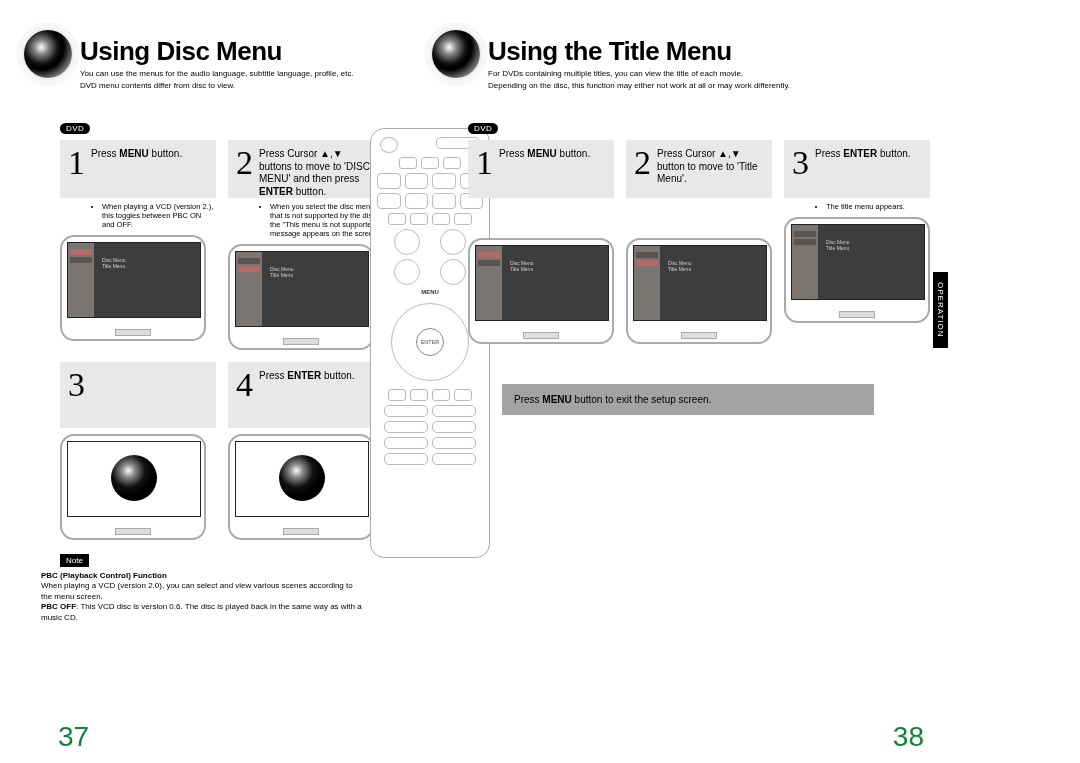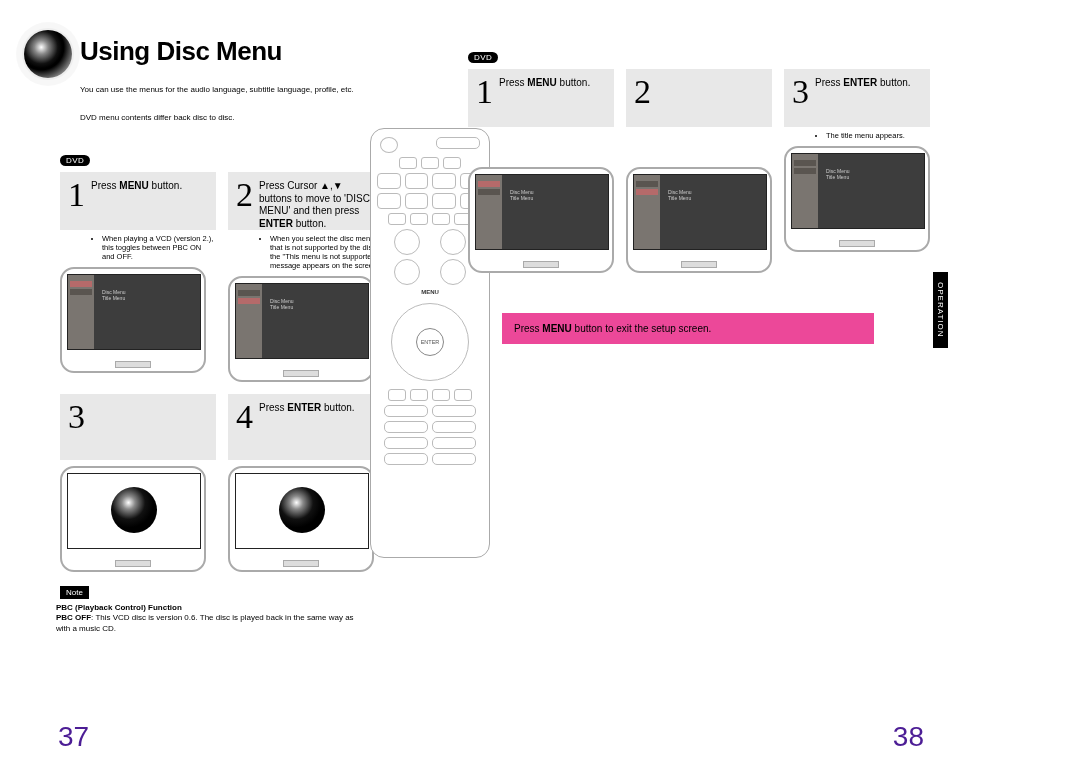--- a/index.html
+++ b/index.html
@@ -7,34 +7,34 @@
     margin: 0;
     padding: 0;
     width: 1080px;
     height: 763px;
     background: #fff;
     color: #000;
     position: relative;
   }
   .spread { display: flex; width: 908px; height: 763px; }
   .page { width: 540px; height: 763px; position: relative; padding: 30px 24px 20px 24px; box-sizing: border-box; }
-  .page-num { position: absolute; bottom: 10px; font-size: 28px; font-weight: 400; color: #4c1d95; }
+  .page-num { position: absolute; bottom: 10px; font-size: 28px; font-weight: 400; color: #15803d; }
   .page-num.left { left: 58px; }
   .page-num.right { right: 24px; text-align: center; }
 
   
   .hdr { display: flex; align-items: flex-start; gap: 8px; margin-bottom: 10px; }
   .ring {
     width: 48px; height: 48px; border-radius: 50%;
     background: radial-gradient(circle at 36% 36%, #fff 0%, #888 16%, #111 38%, #000 48%, #000 52%, #fff 100%);
     box-shadow: 0 0 0 2px #eee, 0 0 0 8px rgba(0,0,0,.03);
     flex-shrink:0;
   }
   h1 { font-size: 26px; margin: 6px 0 2px 0; font-weight: 700; letter-spacing: -.5px; }
-  .subintro { font-size: 8px; line-height: 1.25; margin-top:18px; }
+  .subintro { font-size: 8px; line-height: 1.25; margin-top:2px; }
 
   .dvd-badge {
     display:inline-block; background:#000; color:#fff; border-radius:10px;
     font-size:8px; padding:1px 6px; margin: 22px 0 6px 36px; letter-spacing:.5px;
   }
 
   .row { display:flex; gap:12px; margin-left:36px; }
   .step {
     width: 156px;
   }
@@ -79,40 +79,40 @@
   .rbtn { border:1px solid #bbb; border-radius:3px; min-width:16px; height:10px;}
   .rbtn.big { width:22px; height:14px; border-radius:4px;}
   .rbtn.round { width:14px; height:14px; border-radius:50%; }
   .rbtn.long { width:42px; height:10px; border-radius:5px;}
   .dpad {
     width:76px; height:76px; border:1px solid #bbb; border-radius:50%; position:relative; margin:4px 0;
   }
   .dpad .center { position:absolute; left:50%; top:50%; transform:translate(-50%,-50%); width:26px;height:26px;border-radius:50%;border:1.5px solid #888; font-size:5.5px; display:flex;align-items:center;justify-content:center; color:#555;}
 
   .note-badge { background:#000; color:#fff; font-size:8px; padding:2px 6px; display:inline-block; margin:14px 0 4px 36px;}
-  .note-body { font-size:8px; line-height:1.3; margin:0 20px 0 32px;}
+  .note-body { font-size:8px; line-height:1.3; margin:0 20px 0 17px;}
   .note-body b { font-weight:700; }
 
   
   .sidetab { position:absolute; right:0; top:272px; background:#000; color:#fff; font-size:8px; letter-spacing:1px; padding:10px 3px 10px 3px; writing-mode:vertical-rl;}
 
-  .exitbox { background:#ec4899; font-size:10px; padding:10px 12px; margin:40px 50px 0 70px;}
+  .exitbox { background:#a3a3a3; font-size:10px; padding:10px 12px; margin:40px 50px 0 70px;}
 </style>
 </head>
 <body>
 
 <div class="spread">
 
   <div class="page">
     <div class="hdr">
       <div class="ring"></div>
       <div>
         <h1>Using Disc Menu</h1>
         <div class="subintro">You can use the menus for the audio language, subtitle language, profile, etc.</div>
-        <div class="subintro">DVD menu contents differ back disc to disc.</div>
+        <div class="subintro">DVD menu contents differ from disc to view.</div>
       </div>
     </div>
 
     <span class="dvd-badge">DVD</span>
 
     
     <div class="row">
       <div class="step">
         <div class="stepbox">
           <div class="bignum">1</div>
@@ -246,27 +246,36 @@
         </div>
       <div class="row-r">
           <div class="rbtn long"></div>
           <div class="rbtn long"></div>
         </div>
     </div>
 
     <span class="note-badge">Note</span>
     <div class="note-body">
       <div><b>PBC (Playback Control) Function</b></div>
+      <div>When playing a VCD (version 2.0), you can select and view various scenes according to the menu screen.</div>
       <div><b>PBC OFF</b><span>: This VCD disc is version 0.6. The disc is played back in the same way as with a music CD.</span></div>
     </div>
 
     <div class="page-num left">37</div>
   </div>
 
   <div class="page">
+    <div class="hdr">
+      <div class="ring"></div>
+      <div>
+        <h1>Using the Title Menu</h1>
+        <div class="subintro">For DVDs containing multiple titles, you can view the title of each movie.</div>
+        <div class="subintro">Depending on the disc, this function may either not work at all or may work differently.</div>
+      </div>
+    </div>
 
     <span class="dvd-badge">DVD</span>
 
     <div class="row">
       <div class="step" style="width:150px">
         <div class="stepbox">
           <div class="bignum">1</div>
           <div class="steptxt"><span>Press </span><b>MENU</b><span> button.</span></div>
         </div>
         <div style="height:34px"></div>
@@ -278,20 +287,21 @@
             <div class="txt">Disc Menu
 Title Menu</div>
           </div>
           <div class="stand"></div>
         </div>
       </div>
 
       <div class="step" style="width:150px">
         <div class="stepbox">
           <div class="bignum">2</div>
+          <div class="steptxt">Press Cursor ▲,▼ button to move to 'Title Menu'.</div>
         </div>
         <div style="height:34px"></div>
         <div class="tv">
           <div class="scr">
             <div class="left-strip"></div>
             <div class="hl" style="top:6px;background:#5a5550"></div>
             <div class="hl" style="top:14px"></div>
             <div class="txt">Disc Menu
 Title Menu</div>
           </div>

